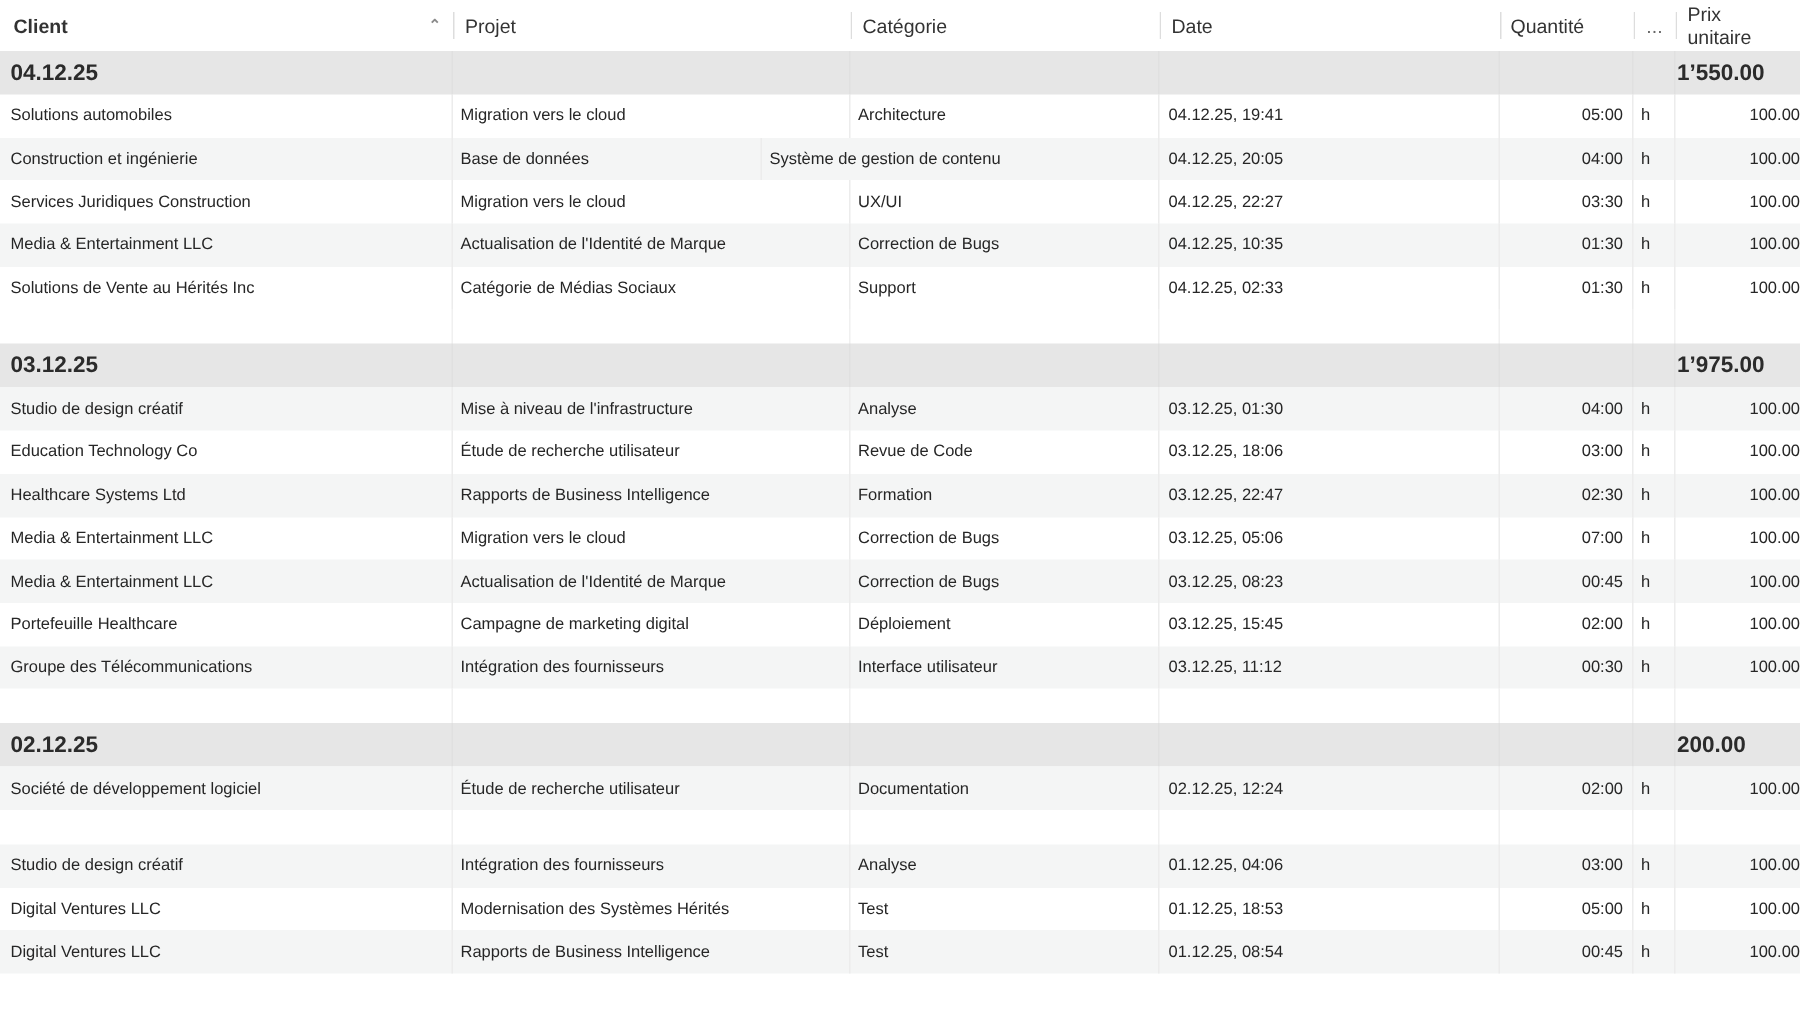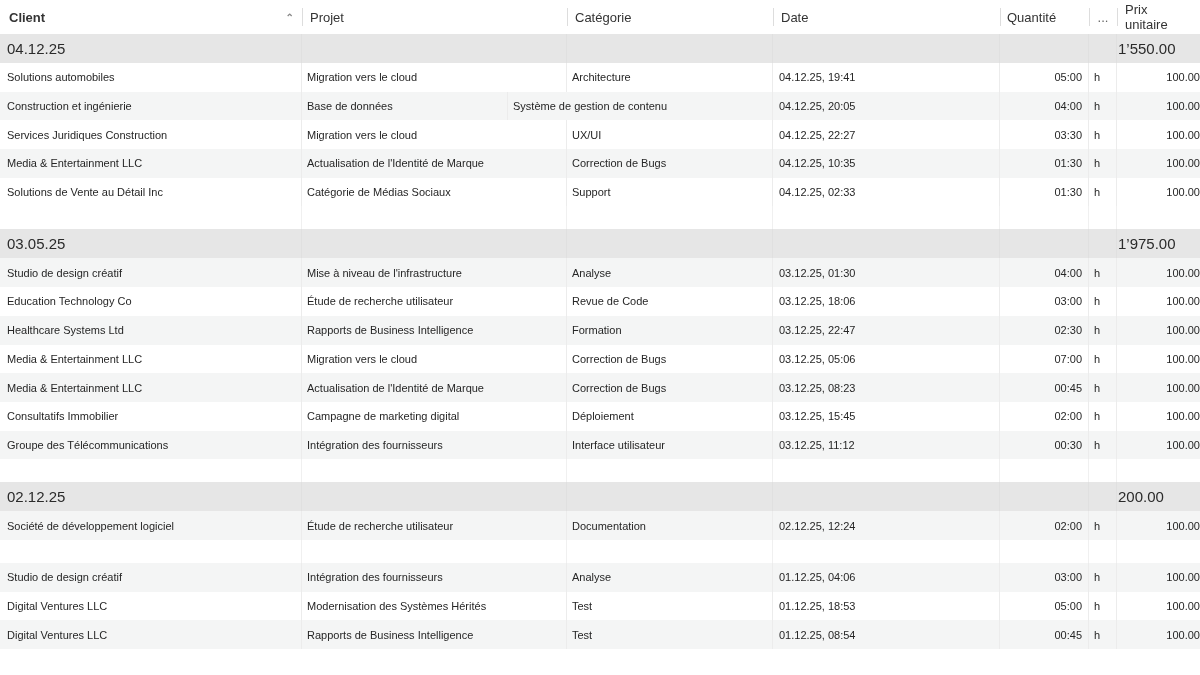--- a/index.html
+++ b/index.html
@@ -1,21 +1,21 @@
 <!DOCTYPE html>
 <html><head>
 <meta charset="utf-8">
 <style>
   html, body { margin:0; padding:0; background:#ffffff; }
   body { width:1200px; height:675px; overflow:hidden; font-family:"Liberation Sans", sans-serif; color:#262626; }
   .table { position:relative; width:1200px; }
   .row { display:flex; height:28.7px; align-items:center; font-size:11px; white-space:nowrap; }
   .row.striped { background:#f4f5f5; }
   .row.spacer { height:23px; }
-  .row.group { height:29px; background:#e6e6e6; font-weight:normal; font-size:15px; color:#2b2b2b; }
+  .row.group { height:29px; background:#e6e6e6; font-weight:bold; font-size:15px; color:#2b2b2b; }
   .header { display:flex; height:34px; align-items:flex-start; font-size:13px; color:#333; background:#fff;border-radius:15px; }
   .cell { box-sizing:border-box; height:100%; display:flex; align-items:center; overflow:hidden; border-right:1px solid #ececec; }
   .header .cell { border-right:none; position:relative; }
   .header .cell.sep::before { content:""; position:absolute; left:0; top:8px; bottom:8px; width:1px; background:#dddddd; }
   .c-client { width:302px; padding-left:7px; }
   .c-projet { width:265px; padding-left:5px; }
   .c-cat { width:206px; padding-left:5px; }
   .c-date { width:227px; padding-left:6px; }
   .c-qty { width:89px; padding-right:6px; justify-content:flex-end; }
   .c-unit { width:28px; padding-left:5px; }
@@ -101,39 +101,39 @@
       <div class="row striped">
         <div class="cell c-client">Media &amp; Entertainment LLC</div>
         <div class="cell c-projet">Actualisation de l'Identité de Marque</div>
         <div class="cell c-cat">Correction de Bugs</div>
         <div class="cell c-date">04.12.25, 10:35</div>
         <div class="cell c-qty">01:30</div>
         <div class="cell c-unit">h</div>
         <div class="cell c-price">100.00</div>
       </div>
       <div class="row">
-        <div class="cell c-client">Solutions de Vente au Détail Inc</div>
+        <div class="cell c-client">Solutions de Vente au Hérités Inc</div>
         <div class="cell c-projet">Catégorie de Médias Sociaux</div>
         <div class="cell c-cat">Support</div>
         <div class="cell c-date">04.12.25, 02:33</div>
         <div class="cell c-qty">01:30</div>
         <div class="cell c-unit">h</div>
         <div class="cell c-price">100.00</div>
       </div>
       <div class="row spacer">
         <div class="cell c-client"></div>
         <div class="cell c-projet"></div>
         <div class="cell c-cat"></div>
         <div class="cell c-date"></div>
         <div class="cell c-qty"></div>
         <div class="cell c-unit"></div>
         <div class="cell c-price"></div>
       </div>
       <div class="row group">
-        <div class="cell c-client">03.05.25</div>
+        <div class="cell c-client">03.12.25</div>
         <div class="cell c-projet"></div>
         <div class="cell c-cat"></div>
         <div class="cell c-date"></div>
         <div class="cell c-qty"></div>
         <div class="cell c-unit"></div>
         <div class="cell c-price">1’975.00</div>
       </div>
       <div class="row striped">
         <div class="cell c-client">Studio de design créatif</div>
         <div class="cell c-projet">Mise à niveau de l'infrastructure</div>
@@ -173,21 +173,21 @@
       <div class="row striped">
         <div class="cell c-client">Media &amp; Entertainment LLC</div>
         <div class="cell c-projet">Actualisation de l'Identité de Marque</div>
         <div class="cell c-cat">Correction de Bugs</div>
         <div class="cell c-date">03.12.25, 08:23</div>
         <div class="cell c-qty">00:45</div>
         <div class="cell c-unit">h</div>
         <div class="cell c-price">100.00</div>
       </div>
       <div class="row">
-        <div class="cell c-client">Consultatifs Immobilier</div>
+        <div class="cell c-client">Portefeuille Healthcare</div>
         <div class="cell c-projet">Campagne de marketing digital</div>
         <div class="cell c-cat">Déploiement</div>
         <div class="cell c-date">03.12.25, 15:45</div>
         <div class="cell c-qty">02:00</div>
         <div class="cell c-unit">h</div>
         <div class="cell c-price">100.00</div>
       </div>
       <div class="row striped">
         <div class="cell c-client">Groupe des Télécommunications</div>
         <div class="cell c-projet">Intégration des fournisseurs</div>

